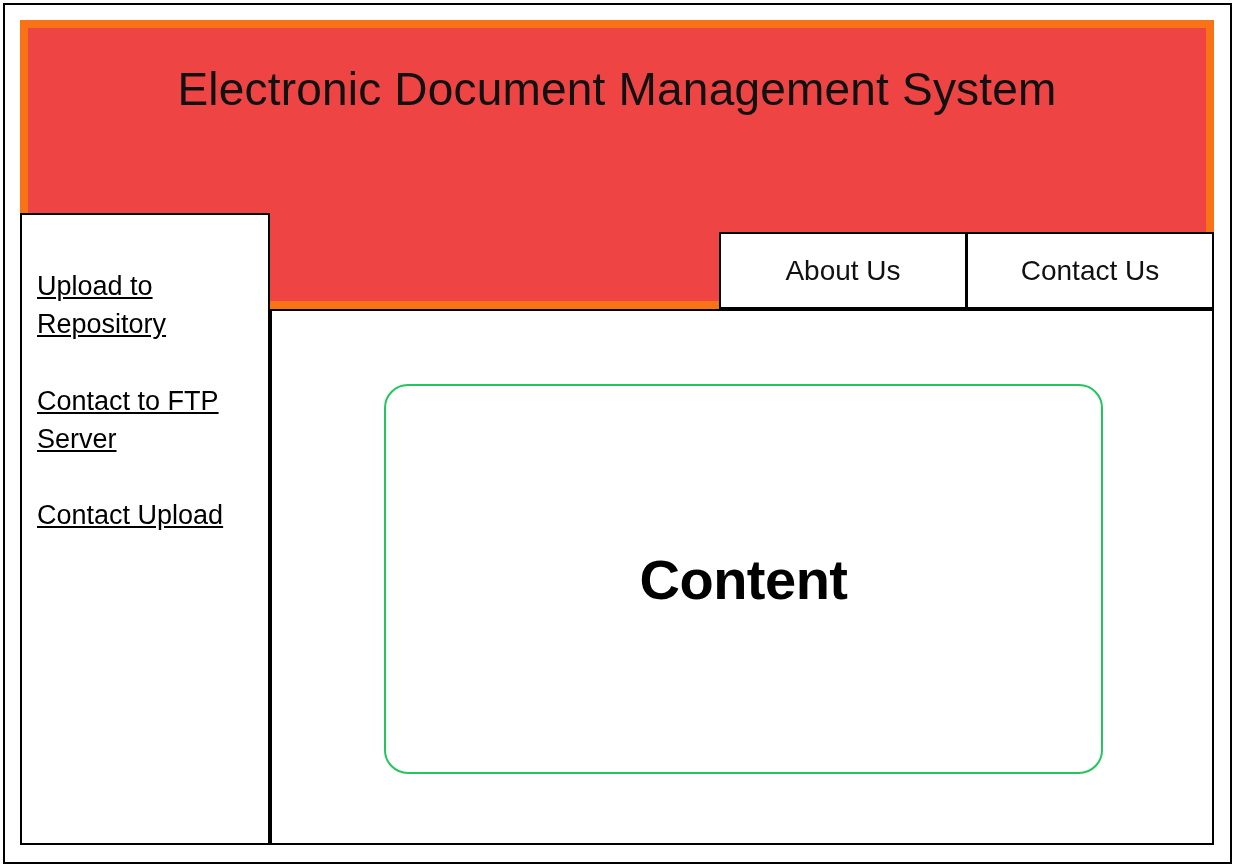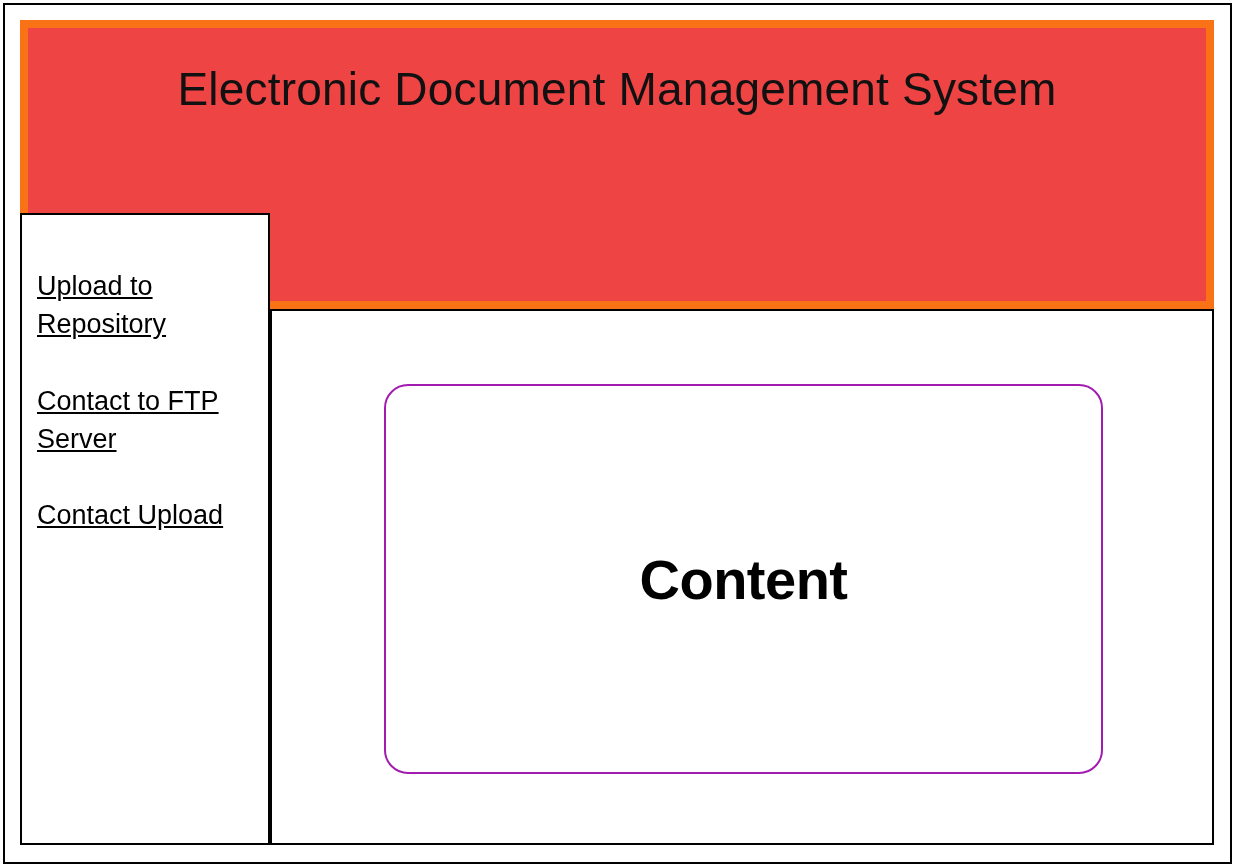--- a/index.html
+++ b/index.html
@@ -126,21 +126,21 @@
     border-top-width: 2px;
     box-sizing: border-box;
   }
 
   .content-box {
     position: absolute;
     left: 112px;
     top: 73px;
     width: 719px;
     height: 390px;
-    border: 2px solid #a21caf;
+    border: 2px solid #22c55e;
     border-radius: 24px;
     background: #ffffff;
     box-sizing: border-box;
     display: flex;
     align-items: center;
     justify-content: center;
   }
   .content-label {
     font-size: 56px;
     font-weight: bold;
@@ -150,20 +150,24 @@
 </style>
 </head>
 <body>
 
 <div class="canvas">
 
   <div class="header-banner">
     <div class="header-title">Electronic Document Management System</div>
   </div>
 
+  <div class="nav-tabs">
+    <div class="nav-tab">About Us</div>
+    <div class="nav-tab">Contact Us</div>
+  </div>
 
   <div class="main-area">
     <div class="content-box">
       <span class="content-label">Content</span>
     </div>
   </div>
 
   <div class="sidebar">
     <span class="sidebar-link">Upload to Repository</span>
     <span class="sidebar-link">Contact to FTP Server</span>

